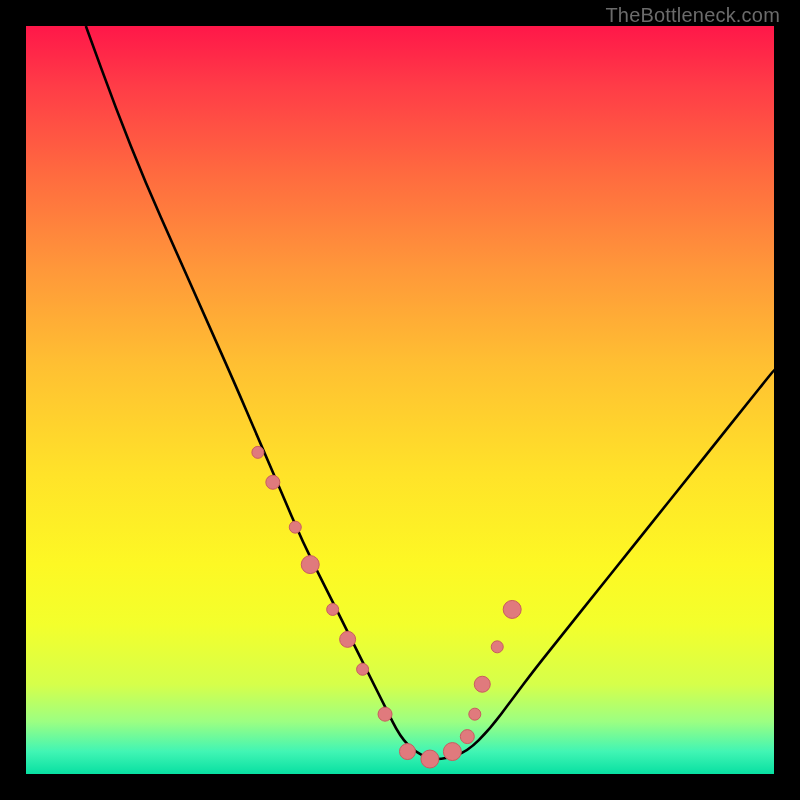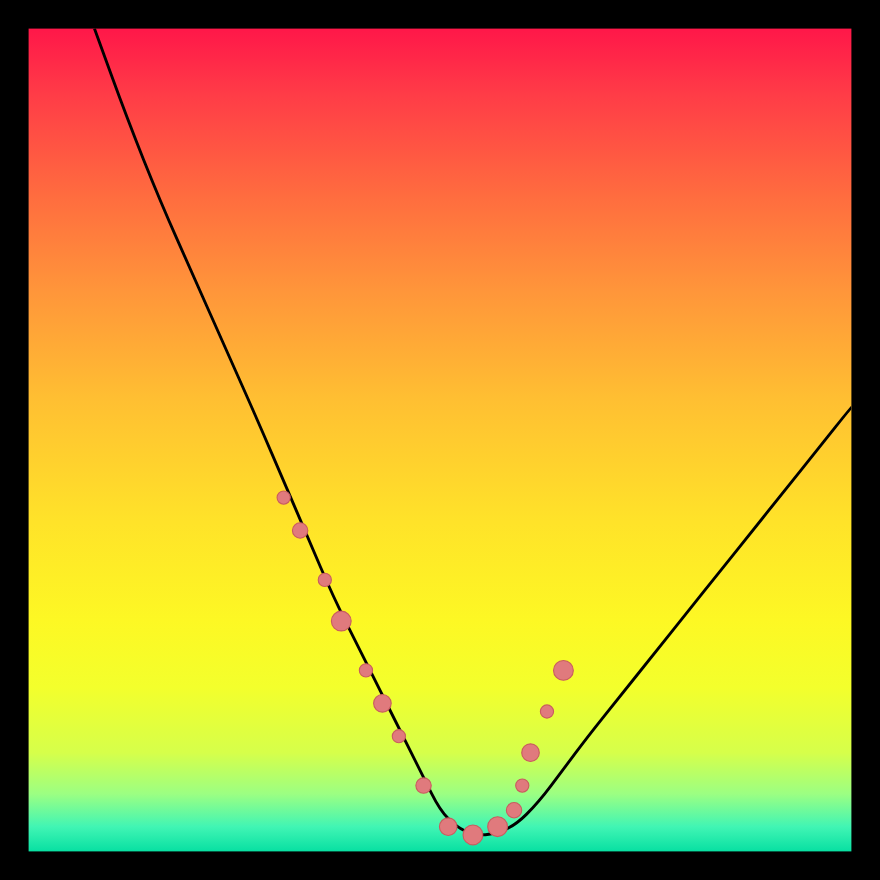--- a/index.html
+++ b/index.html
@@ -66,20 +66,21 @@
   .bigdot {
     fill: #e07a7d;
     stroke: #c95c5f;
     stroke-width: 1;
   }
 </style>
 </head>
 <body>
 
 <div class="frame">
+  <div class="watermark">TheBottleneck.com</div>
 
   <div class="plot-area">
     <svg class="curve" viewBox="0 0 748 748">
       <g id="curve-path">
           <path d="M 59.84 0 Q 59.84 0 74.8 41.139999999999986 Q 89.75999999999999 82.27999999999997 104.72 119.67999999999995 Q 119.68 157.07999999999993 134.64 190.73999999999995 Q 149.6 224.39999999999998 164.56 258.06 Q 179.51999999999998 291.72 194.48000000000002 325.38 Q 209.44000000000003 359.03999999999996 220.66000000000003 385.21999999999997 Q 231.88 411.4 243.10000000000002 437.58 Q 254.32000000000002 463.76 265.54 489.94 Q 276.76 516.12 287.98 538.56 Q 299.2 561 310.41999999999996 583.44 Q 321.64 605.88 332.86 628.3199999999999 Q 344.08000000000004 650.76 351.56 665.72 Q 359.03999999999996 680.6800000000001 366.52 695.6400000000001 Q 374 710.6 381.48 718.0799999999999 Q 388.96000000000004 725.56 396.44000000000005 729.3 Q 403.92 733.04 411.40000000000003 733.04 Q 418.88000000000005 733.04 430.1 729.3 Q 441.32 725.56 452.53999999999996 714.3399999999999 Q 463.76 703.12 474.98 688.1600000000001 Q 486.2 673.2 497.42 658.24 Q 508.64000000000004 643.28 523.6 624.5799999999999 Q 538.56 605.88 553.52 587.1800000000001 Q 568.48 568.48 583.44 549.78 Q 598.4 531.08 613.3599999999999 512.38 Q 628.3199999999999 493.67999999999995 643.28 474.97999999999996 Q 658.24 456.28 673.2 437.58 Q 688.1600000000001 418.88 703.12 400.18 Q 718.0799999999999 381.48 733.04 362.78 T 748 344.08" fill="none" stroke="#000" stroke-width="2.6"></path>
         </g>
       <g id="markers">
           <circle cx="231.88" cy="426.36" r="6" class="dot"></circle>
           <circle cx="246.84" cy="456.28" r="7" class="dot"></circle>
           <circle cx="269.28" cy="501.15999999999997" r="6" class="dot"></circle>

